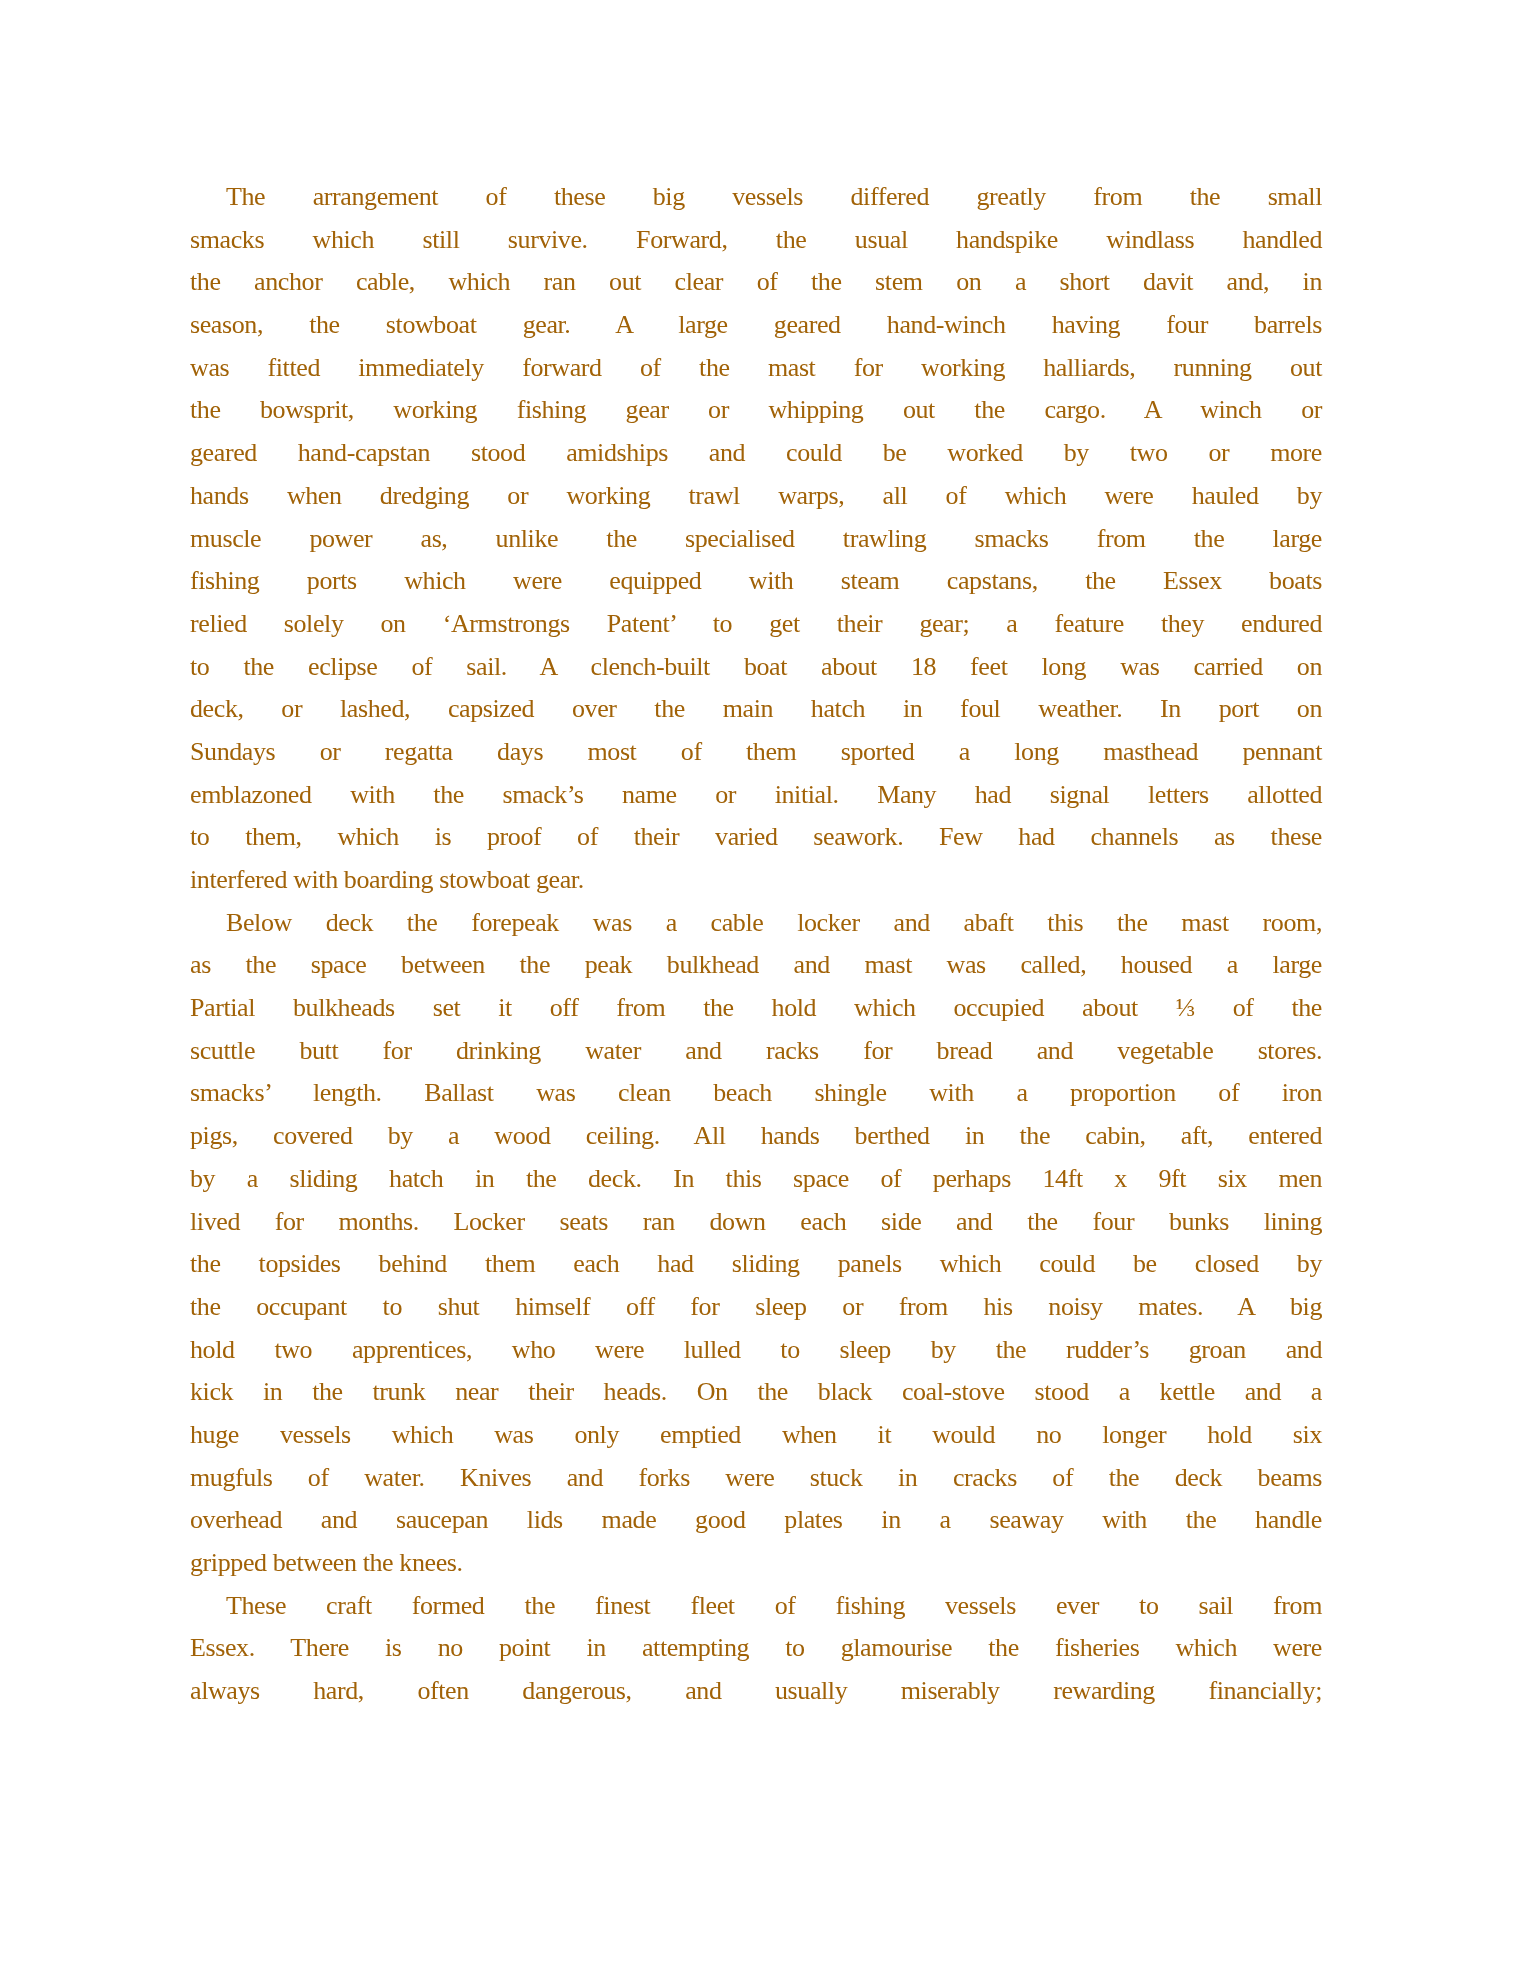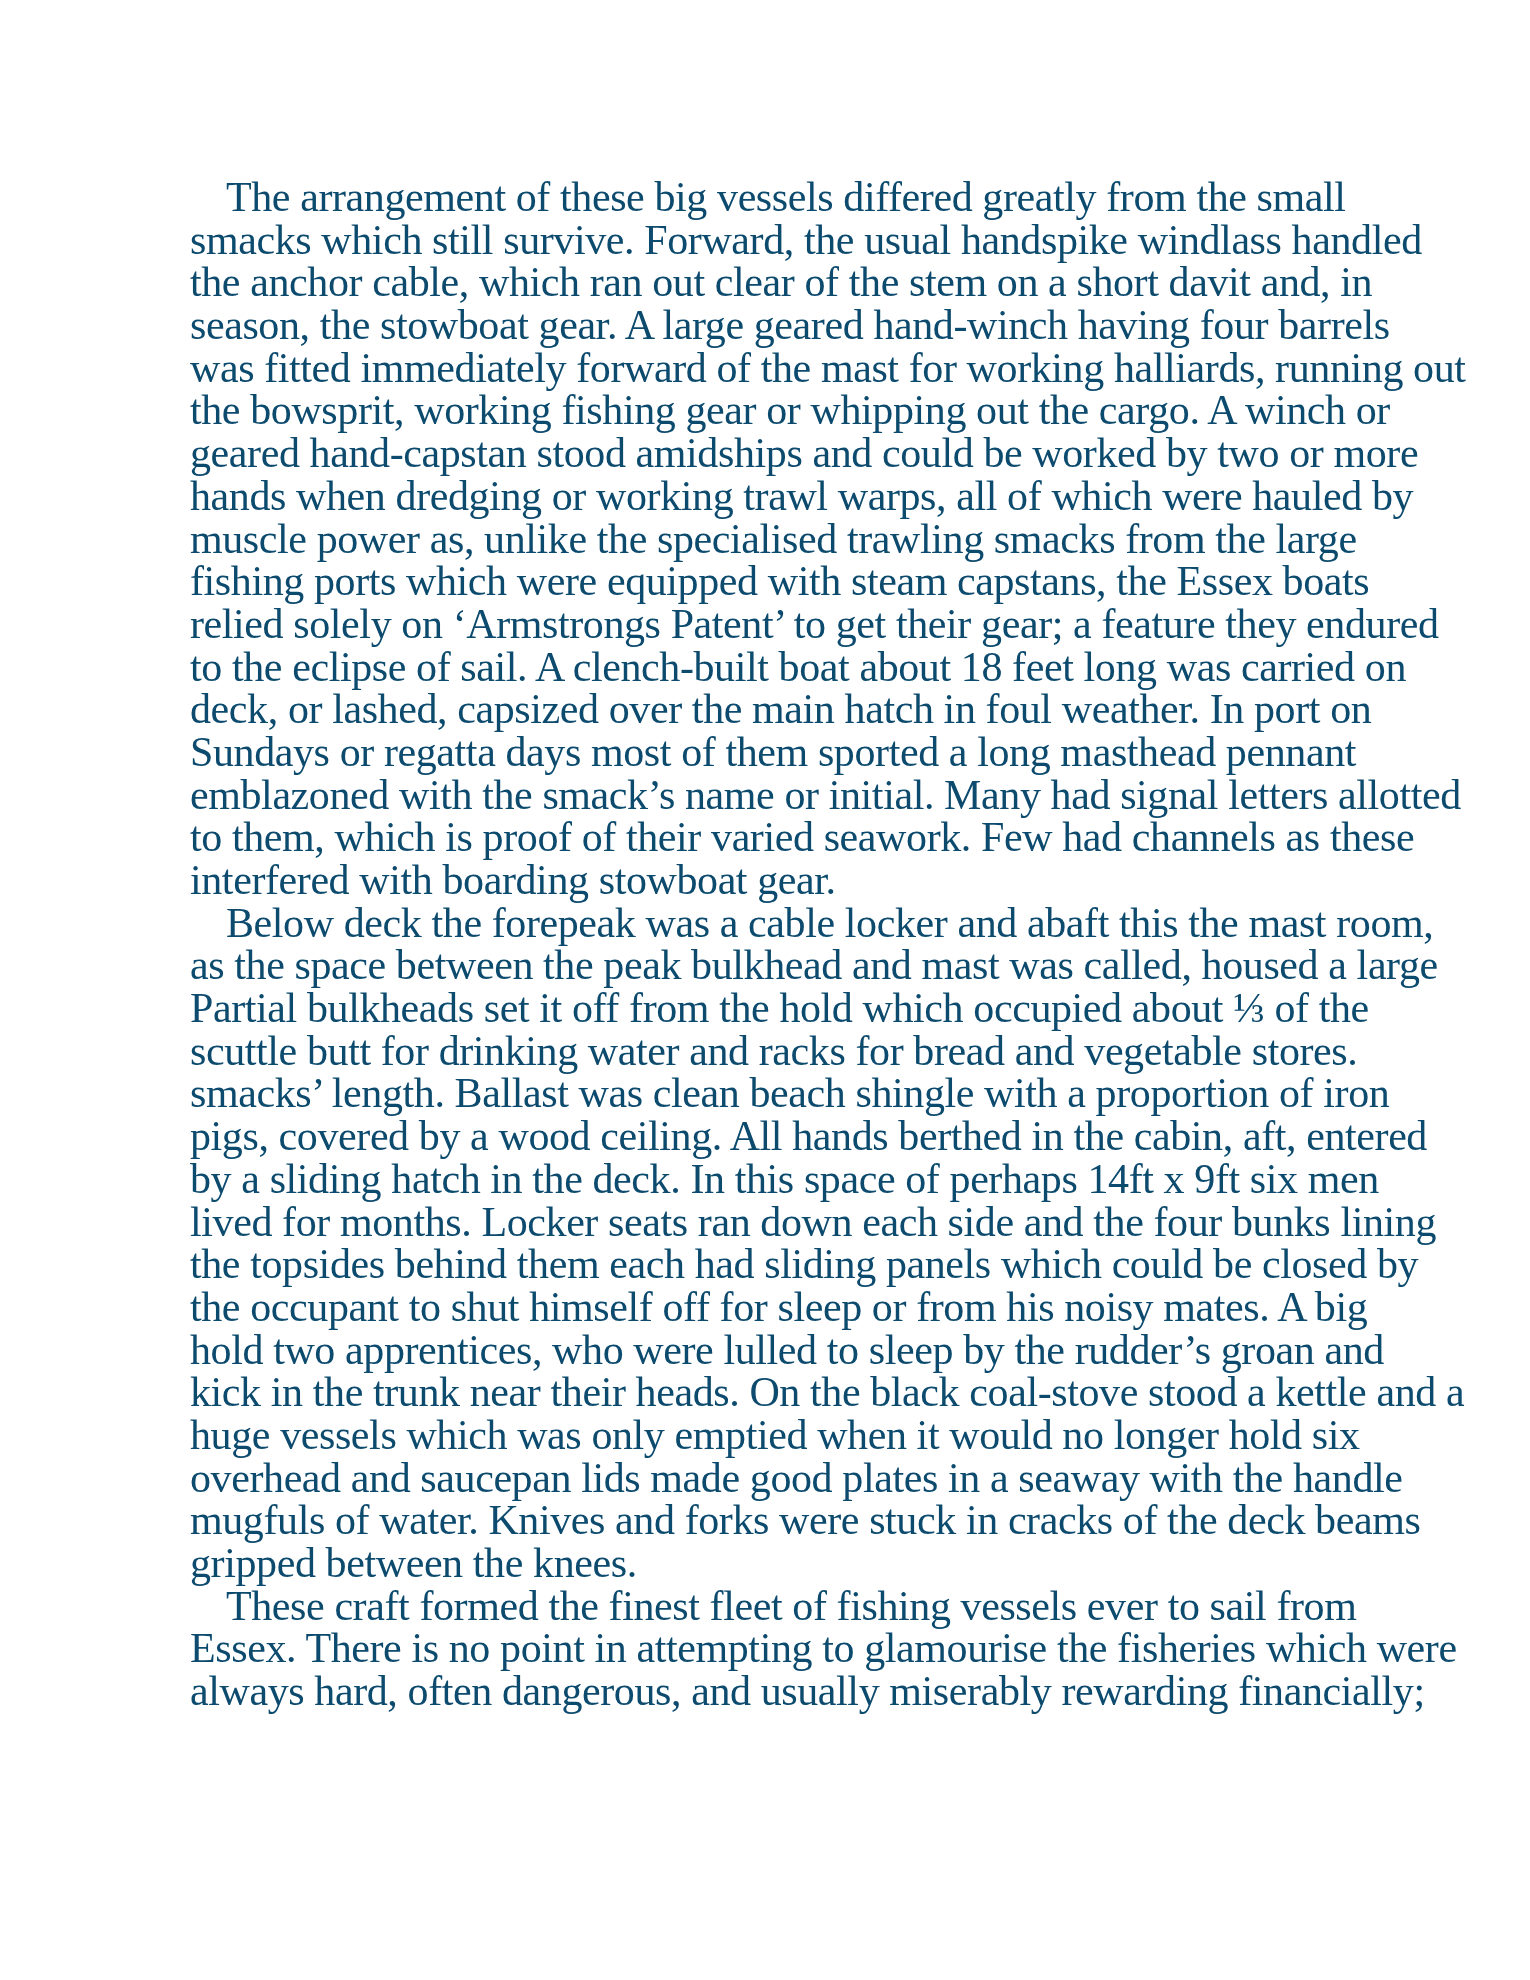--- a/index.html
+++ b/index.html
@@ -3,23 +3,23 @@
 <meta charset="utf-8">
 <style>
   html, body { margin: 0; padding: 0; background: #ffffff; }
   body { width: 1530px; height: 1980px; position: relative; overflow: hidden; }
   .page {
     position: absolute;
     left: 190px;
     top: 176px;
     width: 1132px;
     font-family: "Liberation Serif", "DejaVu Serif", serif;
-    font-size: 42px;
+    font-size: 26px;
     line-height: 42.7px;
-    color: #0c4a6e;
+    color: #a16207;
     text-align: justify;
     letter-spacing: -0.4px;
   }
   .para { margin: 0; text-indent: 36px; }
   .line { display: block; text-align: justify; text-align-last: justify; white-space: nowrap; height: 42.7px; }
   .line.last { text-align-last: left; }
 </style>
 </head>
 <body>
 
@@ -50,22 +50,22 @@
     <span class="line" style="text-indent:0">scuttle butt for drinking water and racks for bread and vegetable stores.</span>
     <span class="line" style="text-indent:0">smacks’ length. Ballast was clean beach shingle with a proportion of iron</span>
     <span class="line" style="text-indent:0">pigs, covered by a wood ceiling. All hands berthed in the cabin, aft, entered</span>
     <span class="line" style="text-indent:0">by a sliding hatch in the deck. In this space of perhaps 14ft x 9ft six men</span>
     <span class="line" style="text-indent:0">lived for months. Locker seats ran down each side and the four bunks lining</span>
     <span class="line" style="text-indent:0">the topsides behind them each had sliding panels which could be closed by</span>
     <span class="line" style="text-indent:0">the occupant to shut himself off for sleep or from his noisy mates. A big</span>
     <span class="line" style="text-indent:0">hold two apprentices, who were lulled to sleep by the rudder’s groan and</span>
     <span class="line" style="text-indent:0">kick in the trunk near their heads. On the black coal-stove stood a kettle and a</span>
     <span class="line" style="text-indent:0">huge vessels which was only emptied when it would no longer hold six</span>
+    <span class="line" style="text-indent:0">mugfuls of water. Knives and forks were stuck in cracks of the deck beams</span>
     <span class="line" style="text-indent:0">overhead and saucepan lids made good plates in a seaway with the handle</span>
-    <span class="line" style="text-indent:0">mugfuls of water. Knives and forks were stuck in cracks of the deck beams</span>
     <span class="line last" style="text-indent:0">gripped between the knees.</span>
   </div>
   <div class="para">
     <span class="line" style="text-indent:36px">These craft formed the finest fleet of fishing vessels ever to sail from</span>
     <span class="line" style="text-indent:0">Essex. There is no point in attempting to glamourise the fisheries which were</span>
     <span class="line" style="text-indent:0">always hard, often dangerous, and usually miserably rewarding financially;</span>
   </div>
 </div>
 
 </body></html>

